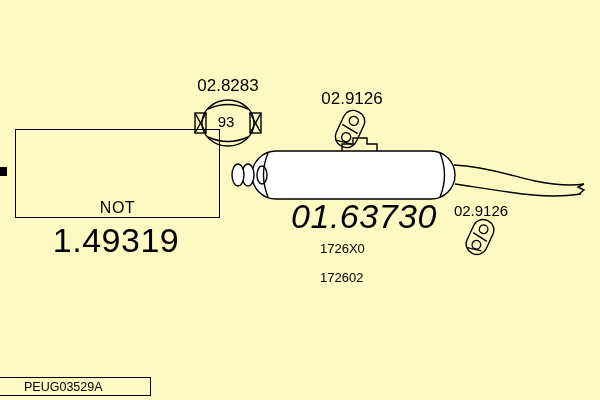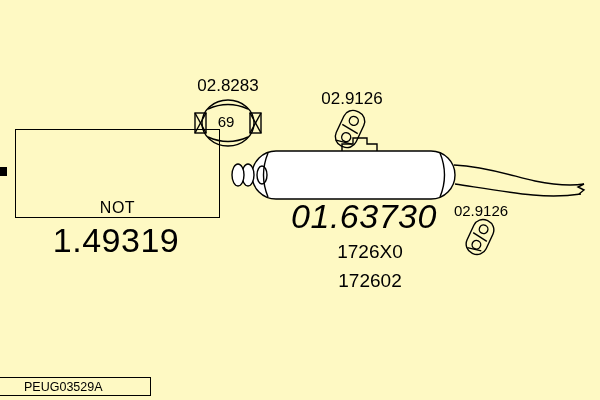--- a/index.html
+++ b/index.html
@@ -32,22 +32,22 @@
     text-align: center;
     white-space: nowrap;
   }
   .part-number-big {
     font-size: 34px;
     text-align: center;
     white-space: nowrap;
     letter-spacing: 0.5px;
   }
   .oe-ref {
-    font-size: 19px;
-    text-align: center;
+    font-size: 13px;
+    text-align: left;
     white-space: nowrap;
   }
   #not-available-box {
     left: 15px; top: 129px;
     width: 203px; height: 87px;
     border: 1px solid #000;
     display: flex;
     flex-direction: column;
     align-items: center;
     justify-content: flex-end;
@@ -118,21 +118,21 @@
       <ellipse cx="238" cy="175" rx="6" ry="11" fill="#ffffff"></ellipse>
 
       <path d="M454,165 C490,167 515,177 535,181 C555,185 570,186 584,184" fill="none"></path>
       <path d="M455,184 C488,189 512,193 533,195 C553,197 568,196 581,194" fill="none"></path>
       <path d="M584,184 l-6,3 l6,3 l-5,4" fill="none"></path>
     </g>
   </svg>
 
   <div class="abs part-label-small" style="left:184px; top:76px; width:88px;">02.8283</div>
 
-  <div class="abs" style="left:206px; top:113px; width:40px; text-align:center; font-size:15px;">69</div>
+  <div class="abs" style="left:206px; top:113px; width:40px; text-align:center; font-size:15px;">93</div>
 
   <div class="abs part-label-small" style="left:312px; top:89px; width:80px;">02.9126</div>
 
   <div id="not-available-box" class="abs">
     <span>NOT</span>
   </div>
 
   <div class="abs part-number-big" style="left:10px; top:221px; width:212px;">1.49319</div>
 
   <div class="abs part-number-big" style="left:270px; top:197px; width:188px;font-style:italic;">01.63730</div>

